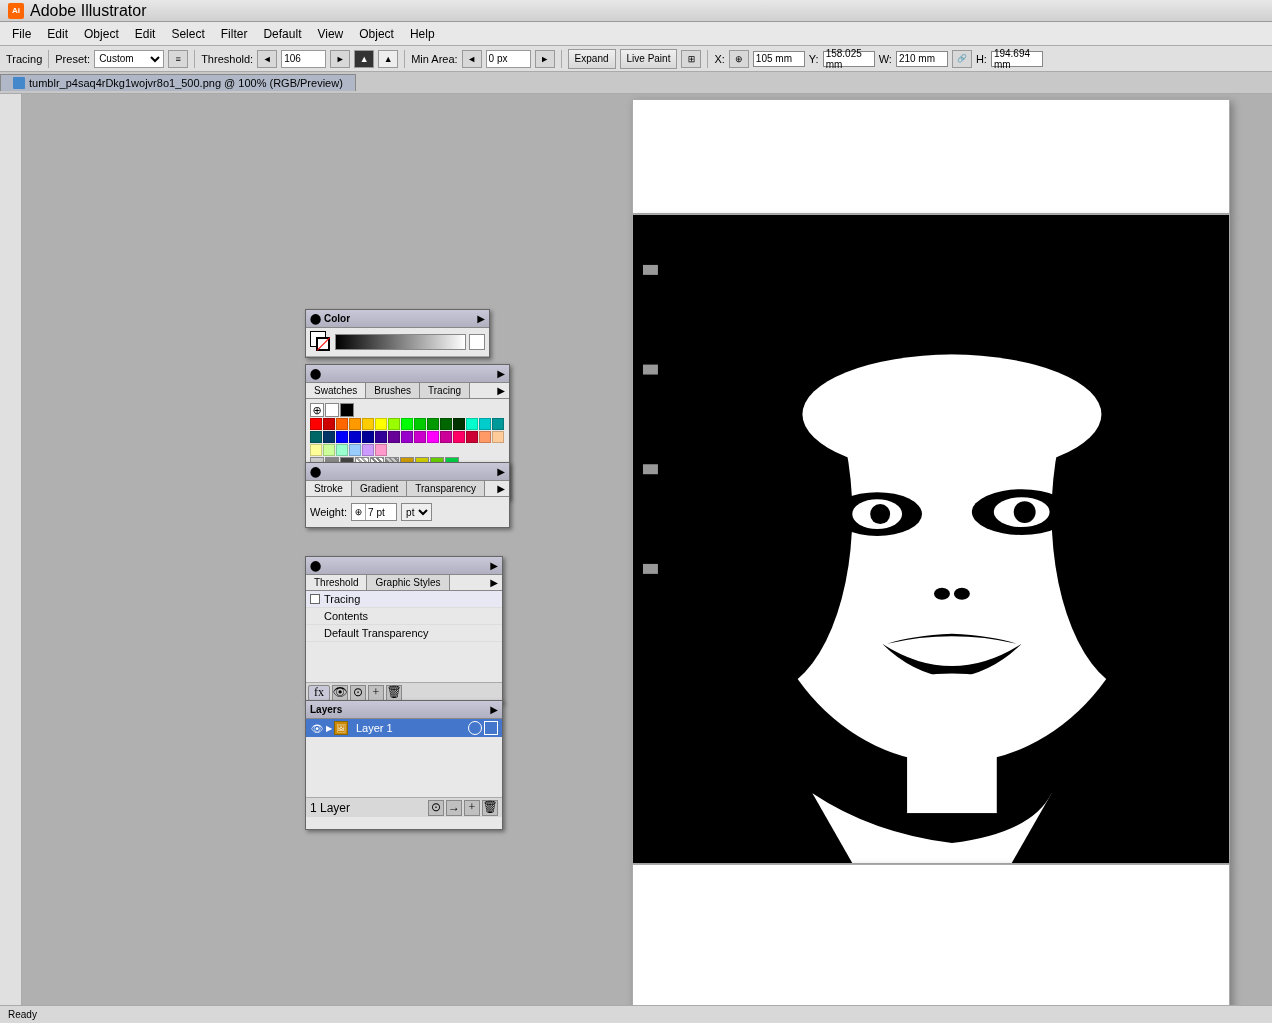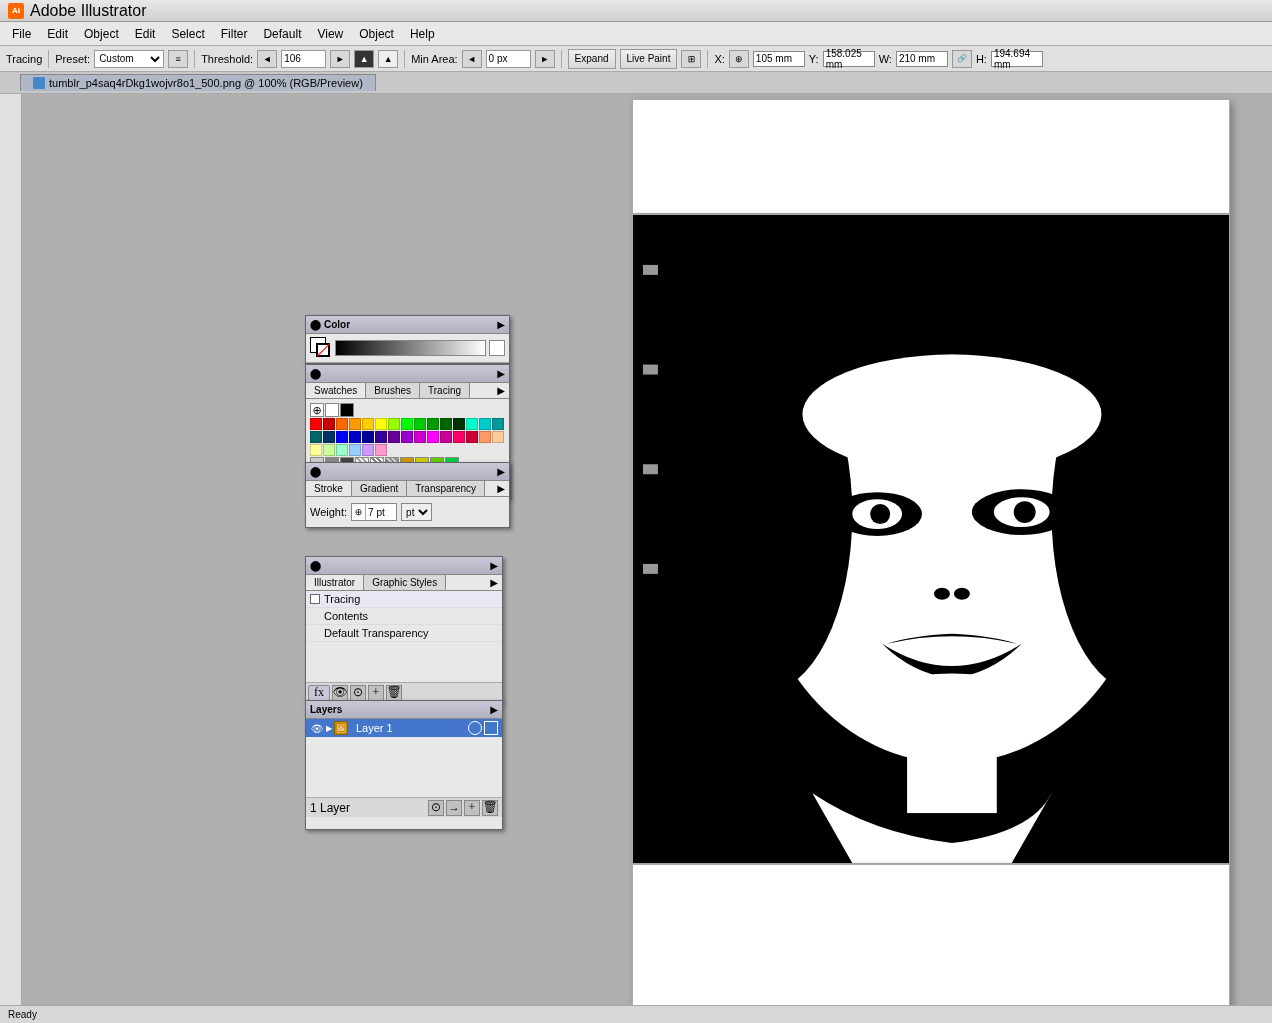--- a/index.html
+++ b/index.html
@@ -35,21 +35,21 @@
     .toolbar-btn {
       height: 20px; font-size: 10px; background: linear-gradient(to bottom, #f0f0f0, #d8d8d8);
       border: 1px solid #999; padding: 0 6px; cursor: pointer; white-space: nowrap;
     }
     .toolbar-icon-btn { width: 20px; height: 18px; background: #d8d8d8; border: 1px solid #999; display: flex; align-items: center; justify-content: center; cursor: pointer; font-size: 9px; }
     .toolbar-separator { width: 1px; height: 18px; background: #aaa; margin: 0 2px; }
 
     
     #doc-tab {
       width: 100%; height: 22px; background: #c8c8c8;
-      display: flex; align-items: center; padding: 0 20px;
+      display: flex; align-items: center; padding: 0 0;
       border-bottom: 1px solid #aaa;
     }
     .doc-tab-item { background: #b0b8c8; border: 1px solid #888; border-bottom: none; padding: 2px 12px; font-size: 11px; color: #000; display: flex; align-items: center; gap: 4px; }
     .doc-tab-icon { width: 12px; height: 12px; background: #4488cc; border-radius: 1px; display: inline-block; }
 
     
     #main-area {
       width: 100%; height: calc(1023px - 22px - 24px - 26px - 22px - 18px);
       display: flex; position: relative; background: #b0b0b0;
     }
@@ -71,21 +71,21 @@
       padding: 0 4px; border-bottom: 1px solid #888; cursor: move;
     }
     .panel-title { font-size: 10px; color: #000; font-weight: bold; }
     .panel-close { font-size: 10px; cursor: pointer; }
     .panel-tab { display: flex; border-bottom: 1px solid #888; }
     .panel-tab-item { padding: 2px 8px; font-size: 10px; background: #d8d8d8; border-right: 1px solid #888; cursor: pointer; text-align: right; }
     .panel-tab-item.active { background: #e8e8e8; }
     .panel-content { padding: 4px; }
 
     
-    #color-panel { left: 283px; top: 221px; width: 205px; text-align: right; }
+    #color-panel { left: 283px; top: 215px; width: 185px; text-align: right; }
 
     
     #swatches-panel { left: 283px; top: 270px; width: 205px; }
     .swatch-grid { display: flex; flex-wrap: wrap; width: 100%; }
     .swatch-cell { width: 12px; height: 12px; border: none; cursor: pointer; }
 
     
     #stroke-panel { left: 283px; top: 368px; width: 205px; }
 
     
@@ -375,21 +375,21 @@
         </div>
       </div>
     </div>
 
     <div class="float-panel" id="appearance-panel" style="left:283px;top:462px;width:198px;">
       <div class="panel-titlebar">
         <span class="panel-title">⬤</span>
         <span class="panel-close">▶</span>
       </div>
       <div class="panel-tab">
-        <div class="panel-tab-item active">Illustrator</div>
+        <div class="panel-tab-item active">Threshold</div>
         <div class="panel-tab-item">Graphic Styles</div>
         <div style="margin-left:auto;padding:2px 4px;font-size:10px;">▶</div>
       </div>
       <div>
         <div class="appearance-item selected" style="background:#e8e8f4;">
           <span class="checkbox-sm"></span>
           <span>Tracing</span>
         </div>
         <div class="appearance-item">
           <span style="width:14px;"></span>

